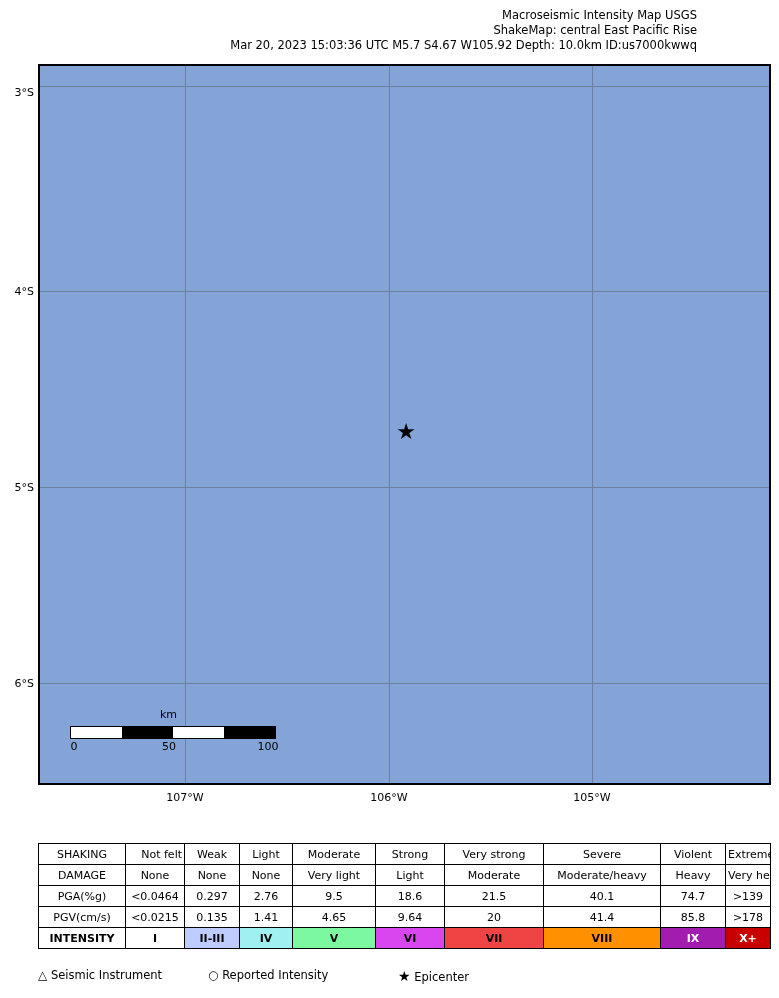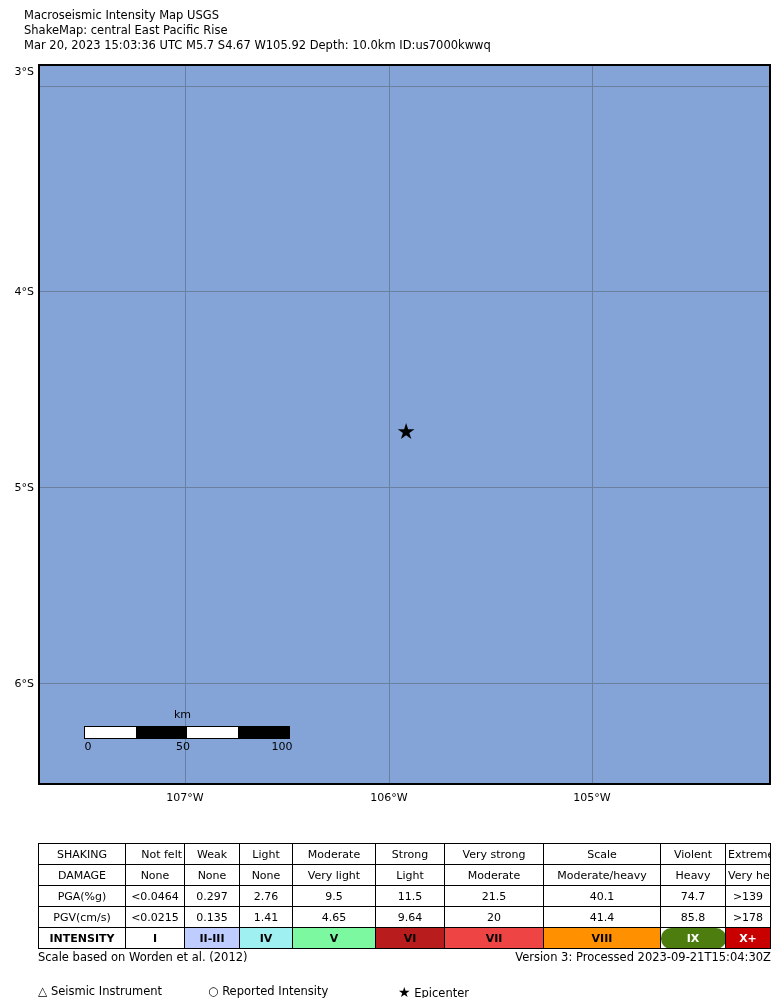--- a/index.html
+++ b/index.html
@@ -21,22 +21,21 @@
     width: 779px;
     height: 998px;
   }
 
   
   .title-block {
     position: absolute;
     left: 0;
     top: 8px;
     width: 697px;
-    text-align: left;
-    margin-left: 24px;
+    text-align: right;
   }
   .title-line {
     font-size: 11.5px;
     line-height: 15px;
     white-space: nowrap;
   }
 
   
   .map-frame {
     position: absolute;
@@ -100,21 +99,21 @@
     position: absolute;
     font-size: 22px;
     line-height: 22px;
     transform: translate(-50%, -50%);
     color: #000000;
   }
 
   
   .scalebar {
     position: absolute;
-    left: 44px;
+    left: 30px;
     bottom: 28px;
     width: 206px;
   }
   .scalebar-km {
     position: absolute;
     left: 90px;
     top: -18px;
     font-size: 11px;
   }
   .scalebar-bar {
@@ -217,21 +216,21 @@
 
 <div class="page">
 
   <div class="title-block">
     <div class="title-line">Macroseismic Intensity Map USGS</div>
     <div class="title-line">ShakeMap: central East Pacific Rise</div>
     <div class="title-line">Mar 20, 2023 15:03:36 UTC M5.7 S4.67 W105.92 Depth: 10.0km ID:us7000kwwq</div>
   </div>
 
   <div class="ylabels">
-    <div class="ylabel" style="top:7px;">3°S</div>
+    <div class="ylabel" style="top:28px;">3°S</div>
     <div class="ylabel" style="top:227px;">4°S</div>
     <div class="ylabel" style="top:423px;padding-left:10px;">5°S</div>
     <div class="ylabel" style="top:619px;margin-left:16px;">6°S</div>
   </div>
 
   <div class="map-frame">
     <div class="grid-line-h" style="top:20px;"></div>
     <div class="grid-line-h" style="top:225px;"></div>
     <div class="grid-line-h" style="top:421px;"></div>
     <div class="grid-line-h" style="top:617px;"></div>
@@ -267,21 +266,21 @@
   <table class="legend">
     <tbody>
       <tr>
         <td class="rowhead">SHAKING</td>
         <td style="width:54px;text-align:right;">Not felt</td>
         <td style="width:50px;">Weak</td>
         <td style="width:48px;">Light</td>
         <td style="width:78px;">Moderate</td>
         <td style="width:64px;">Strong</td>
         <td style="width:94px;">Very strong</td>
-        <td style="width:112px;">Scale</td>
+        <td style="width:112px;">Severe</td>
         <td style="width:60px;">Violent</td>
         <td>Extreme</td>
       </tr>
       <tr>
         <td class="rowhead">DAMAGE</td>
         <td>None</td>
         <td>None</td>
         <td>None</td>
         <td>Very light</td>
         <td>Light</td>
@@ -289,21 +288,21 @@
         <td>Moderate/heavy</td>
         <td>Heavy</td>
         <td>Very heavy</td>
       </tr>
       <tr>
         <td class="rowhead">PGA(%g)</td>
         <td>&lt;0.0464</td>
         <td>0.297</td>
         <td>2.76</td>
         <td>9.5</td>
-        <td>11.5</td>
+        <td>18.6</td>
         <td>21.5</td>
         <td>40.1</td>
         <td>74.7</td>
         <td>&gt;139</td>
       </tr>
       <tr>
         <td class="rowhead">PGV(cm/s)</td>
         <td>&lt;0.0215</td>
         <td>0.135</td>
         <td>1.41</td>
@@ -313,34 +312,30 @@
         <td>41.4</td>
         <td>85.8</td>
         <td>&gt;178</td>
       </tr>
       <tr class="intensity">
         <td class="rowhead">INTENSITY</td>
         <td style="background: rgb(255, 255, 255); color: rgb(0, 0, 0);">I</td>
         <td style="background: rgb(191, 204, 255); color: rgb(0, 0, 0);">II-III</td>
         <td style="background: rgb(159, 240, 240); color: rgb(0, 0, 0);">IV</td>
         <td style="background: rgb(124, 248, 160); color: rgb(0, 0, 0);">V</td>
-        <td style="background: #b91c1c; color: rgb(0, 0, 0);">VI</td>
+        <td style="background: #d946ef; color: rgb(0, 0, 0);">VI</td>
         <td style="background: #ef4444; color: rgb(0, 0, 0);">VII</td>
         <td style="background: rgb(255, 145, 0); color: rgb(0, 0, 0);">VIII</td>
-        <td style="background: #4d7c0f; color: rgb(255, 255, 255); border-radius: 10px;">IX</td>
+        <td style="background: #a21caf; color: rgb(255, 255, 255);">IX</td>
         <td style="background: rgb(200, 0, 0); color: rgb(255, 255, 255);">X+</td>
       </tr>
     </tbody>
   </table>
 
   <div class="footer">
-    <div class="footer-row1">
-      <span class="footer-left">Scale based on Worden et al. (2012)</span>
-      <span class="footer-right">Version 3: Processed 2023-09-21T15:04:30Z</span>
-    </div>
     <div class="footer-row2">
       <span class="key-instrument">
         <span class="glyph">△</span>
         <span>Seismic Instrument</span>
       </span>
       <span class="key-reported">
         <span class="glyph">○</span>
         <span>Reported Intensity</span>
       </span>
       <span class="key-epicenter">

